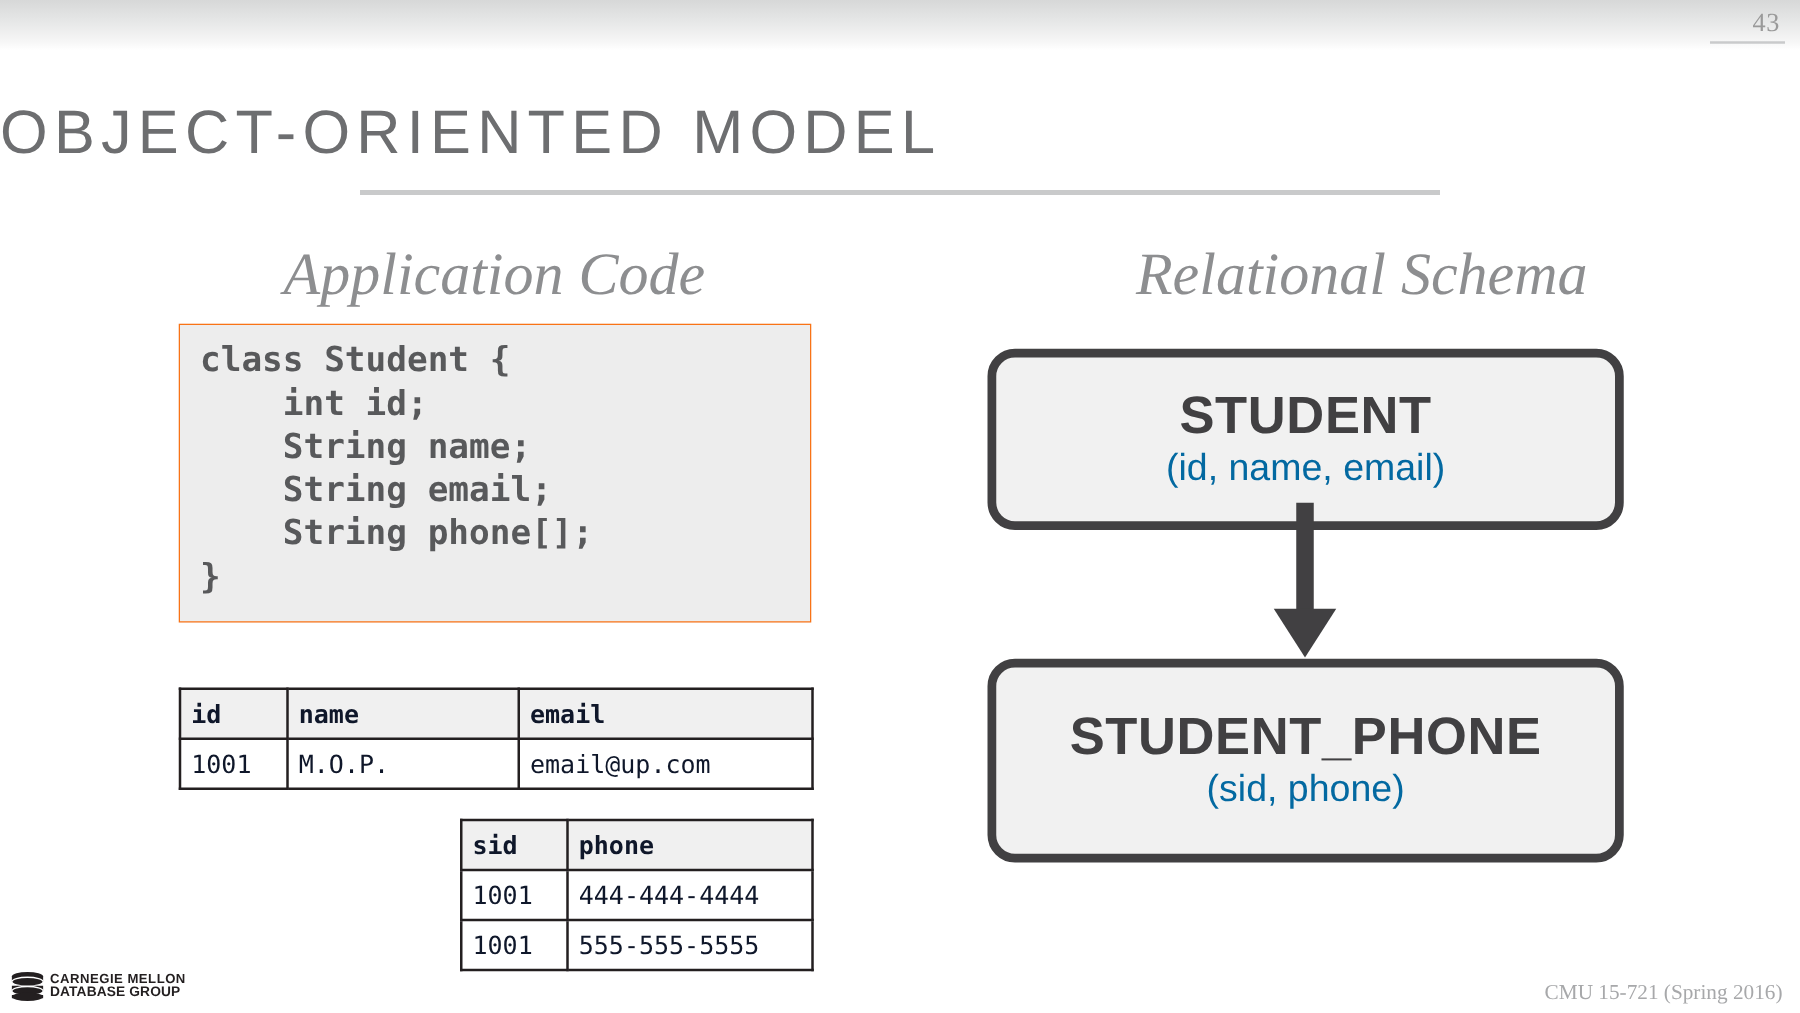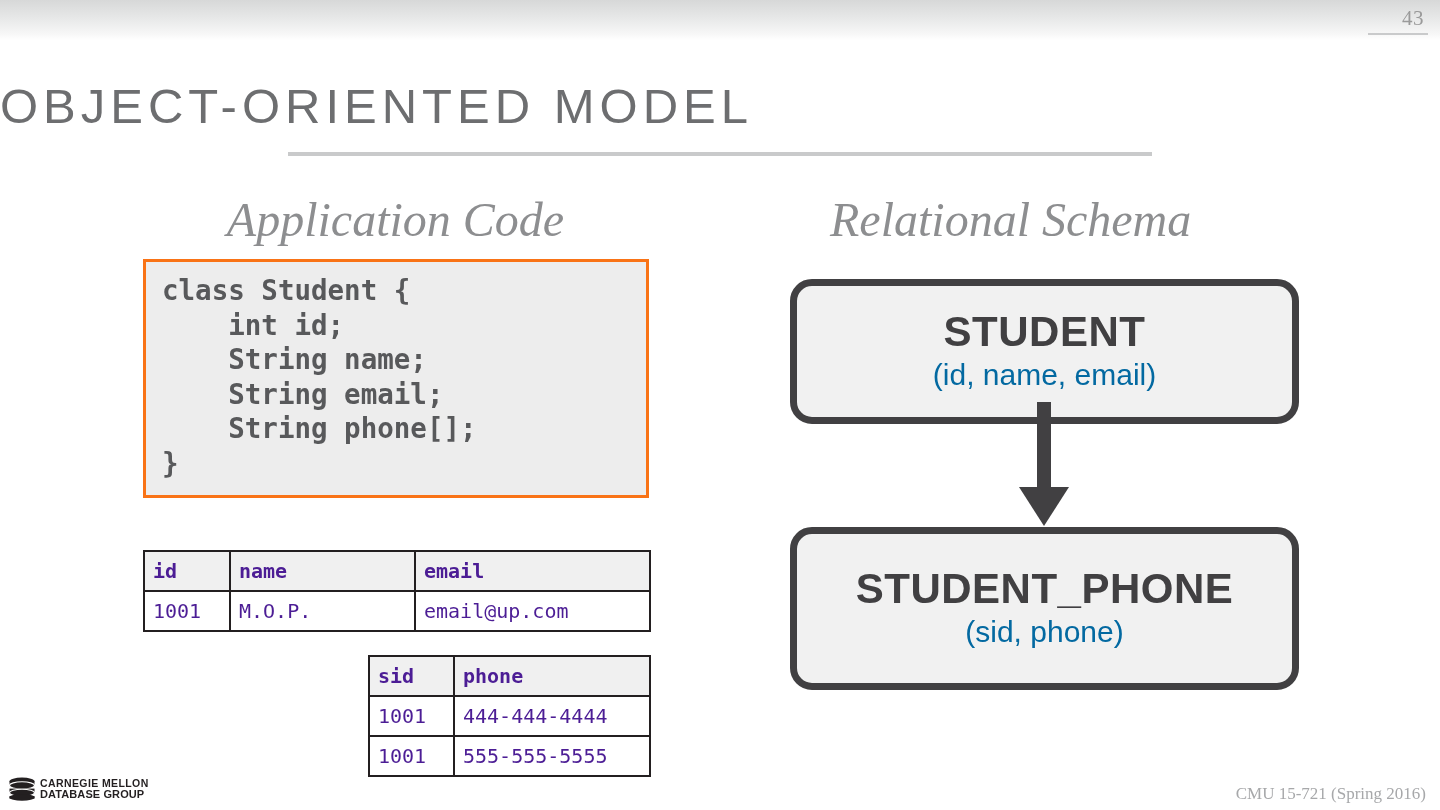--- a/index.html
+++ b/index.html
@@ -42,46 +42,46 @@
 
   
   .section-head {
     position:absolute;
     font-family:"Liberation Serif", serif;
     font-style:italic; font-weight:400;
     font-size:48px; color:#8d8e90;
     white-space:nowrap;
   }
   #head-app    { left:143px; top:192px; width:505px; text-align:center; }
-  #head-schema { left:830px; top:192px; width:510px; text-align:left; }
+  #head-schema { left:760px; top:192px; width:510px; text-align:right; }
 
   
   .codebox {
     position:absolute; left:143px; top:259px;
     width:506px; height:239px;
     background:#ededed;
-    border:3px solid #f97316;
+    border:1px solid #f97316;
     padding:11px 0 0 16px;
   }
   .codebox pre {
     font-family:"DejaVu Sans Mono", monospace;
     font-weight:bold;
     font-size:27.5px;
     line-height:34.5px;
     color:#58595b;
     white-space:pre;
   }
 
   
   table.dtable {
     position:absolute;
     border-collapse:collapse;
     font-family:"DejaVu Sans Mono", monospace;
     font-size:20px;
-    color:#4c1d95;
+    color:#0f172a;
     table-layout:fixed;
   }
   table.dtable th, table.dtable td {
     border:2px solid #231f20;
     height:40px;
     padding:0 8px;
     text-align:left;
     vertical-align:middle;
     font-weight:normal;
   }

